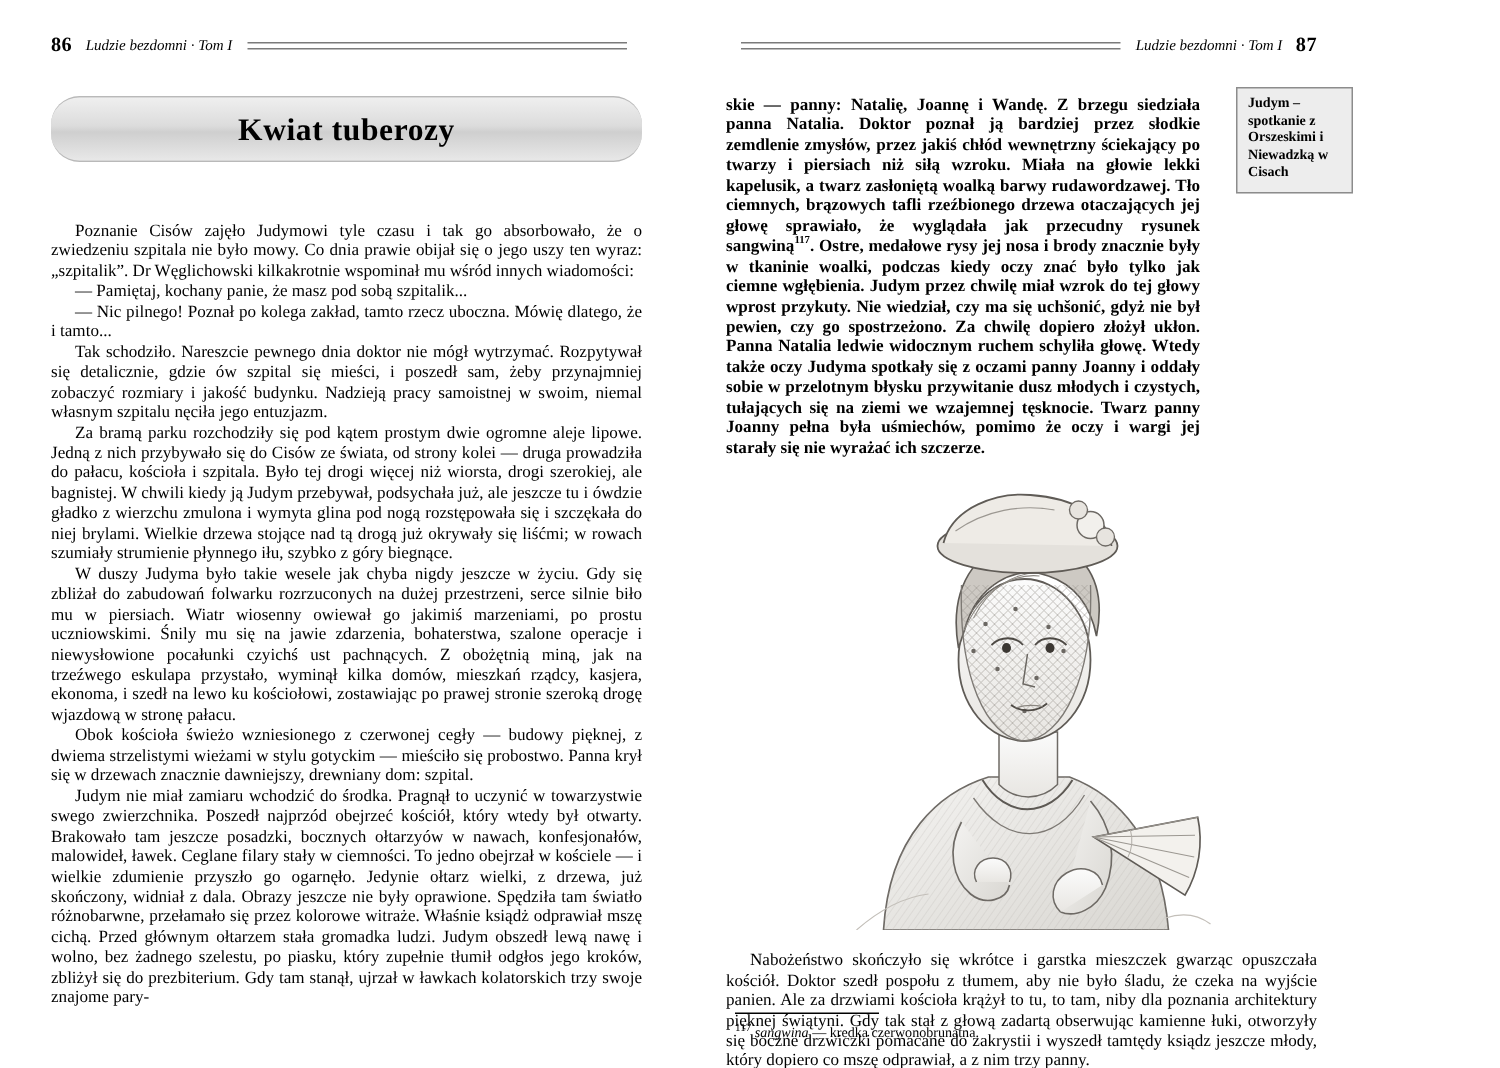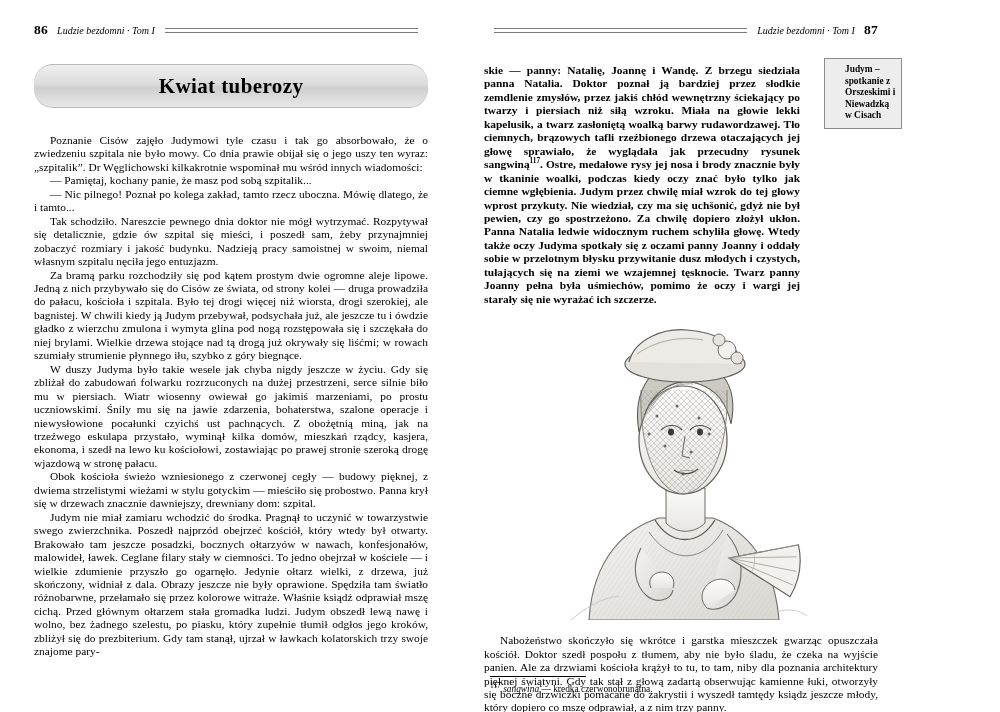--- a/index.html
+++ b/index.html
@@ -58,21 +58,21 @@
     border-bottom: 1px solid #7b7b7b;
     margin: 0 10px;
   }
   .runhead.left-head .folio { margin-right: 9px; }
   .runhead.right-head { justify-content: flex-end; }
   .runhead.right-head .folio { margin-left: 9px; }
 
   
   .chapter-banner {
     position: relative;
-    margin: 6px 0 26px 0;
+    margin: 6px 0 40px 0;
     height: 42px;
     background: linear-gradient(to bottom, #efefef 0%, #dcdcdc 45%, #cfcfcf 55%, #e8e8e8 100%);
     border-top: 1px solid #b9b9b9;
     border-bottom: 1px solid #b9b9b9;
     display: flex;
     align-items: center;
     justify-content: center;
     border-radius: 19px;
   }
   .chapter-banner h1 {
@@ -97,21 +97,21 @@
 
   
   .margin-note {
     position: absolute;
     top: 58px;
     right: 10px;
     width: 78px;
     box-sizing: border-box;
     border: 1px solid #8c8c8c;
     background: #ededed;
-    padding: 5px 5px 6px 20px;
+    padding: 5px 5px 6px 7px;
     font-size: 9.4px;
     line-height: 11.6px;
     font-weight: bold;
     text-align: left;
   }
 
   .right-col-top {
     width: 316px;
     font-weight: bold;
   }

